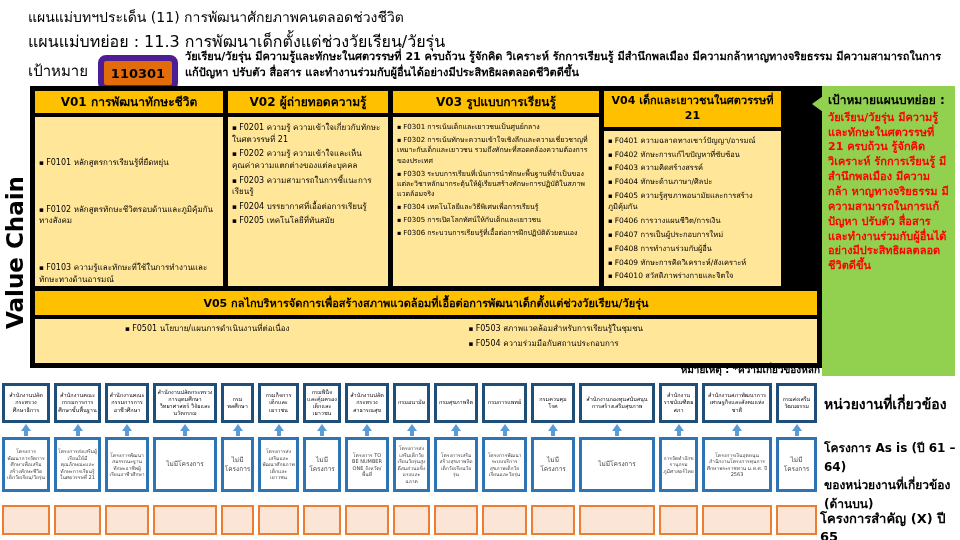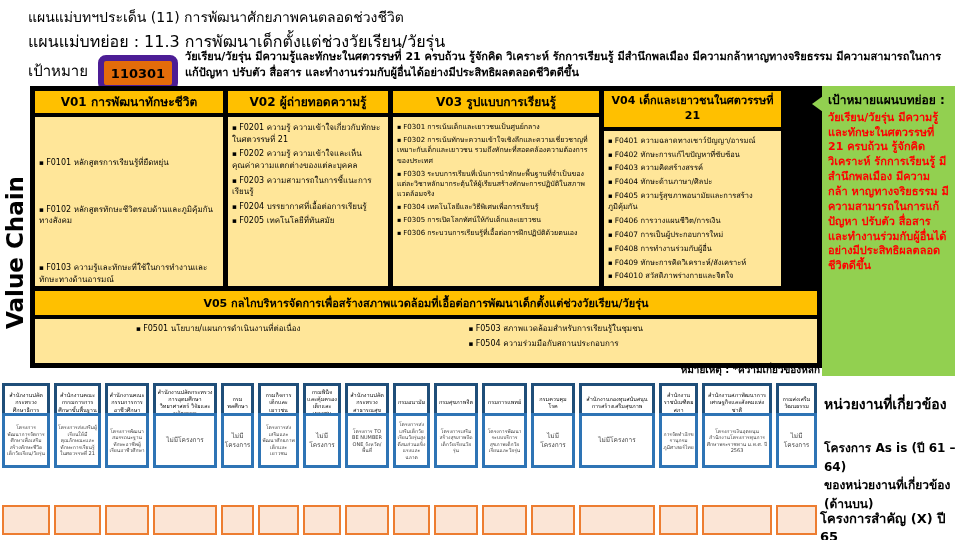--- a/index.html
+++ b/index.html
@@ -33,42 +33,42 @@
   .v-item{line-height:1.45;margin-bottom:3px;}
   .v-item::before{content:"▪ ";font-size:0.9em;}
   .c0 .v-item{font-size:8px;margin-top:35px;}
   .c1 .v-item{font-size:8px;}
   .c2 .v-item{font-size:7px;}
   .c3 .v-item{font-size:7.5px;}
   
   .v5{height:72px;display:flex;flex-direction:column;}
   .v5-header{background:#FFC000;font-weight:bold;text-align:center;font-size:11px;
              padding:3px 2px;border-bottom:4px solid #000;}
-  .v5-body{background:#FFE699;flex:1;display:flex;padding:4px 16px;}
+  .v5-body{background:#FFE699;flex:1;display:flex;padding:4px 5px;}
   .v5-col{flex:1;}
   .v5-col.left{padding-left:85px;}
   .v5-col.right{padding-left:0px;}
   .v5-col .v-item{font-size:8px;}
 
   
   .green-box{left:822px;top:86px;width:133px;height:290px;background:#92D050;
              padding:6px 6px;box-sizing:border-box;}
   .green-head{font-size:12px;font-weight:bold;line-height:1.4;}
   .green-text{font-size:11px;font-weight:bold;color:#FF0000;line-height:1.35;margin-top:2px;}
   .green-tail{left:812px;top:96px;width:0;height:0;border-top:8px solid transparent;
               border-bottom:8px solid transparent;border-right:11px solid #92D050;}
 
   
   .note{left:560px;top:362px;width:260px;text-align:right;font-size:10px;font-weight:bold;}
 
   
   .row{left:2px;display:flex;gap:4px;}
   .row-agencies{top:383px;height:40px;}
   .row-arrows{top:424px;height:12px;}
-  .row-projects{top:413px;height:55px;}
+  .row-projects{top:437px;height:55px;}
   .row-key{top:505px;height:30px;}
   .agency-box{border:3px solid #1F4E79;background:#fff;box-sizing:border-box;
               display:flex;align-items:center;justify-content:center;text-align:center;
               font-size:5.5px;line-height:1.3;padding:1px;overflow:hidden;}
   .project-box{border:3px solid #2E74B5;background:#fff;box-sizing:border-box;
                display:flex;align-items:center;justify-content:center;text-align:center;
                font-size:5px;line-height:1.3;color:#404040;padding:2px 1px;overflow:hidden;}
   .project-box.empty{font-size:6.5px;}
   .key-box{border:2px solid #ED7D31;background:#FBE5D6;box-sizing:border-box;}
   .arrow-cell{display:flex;align-items:center;justify-content:center;flex-direction:column;}

